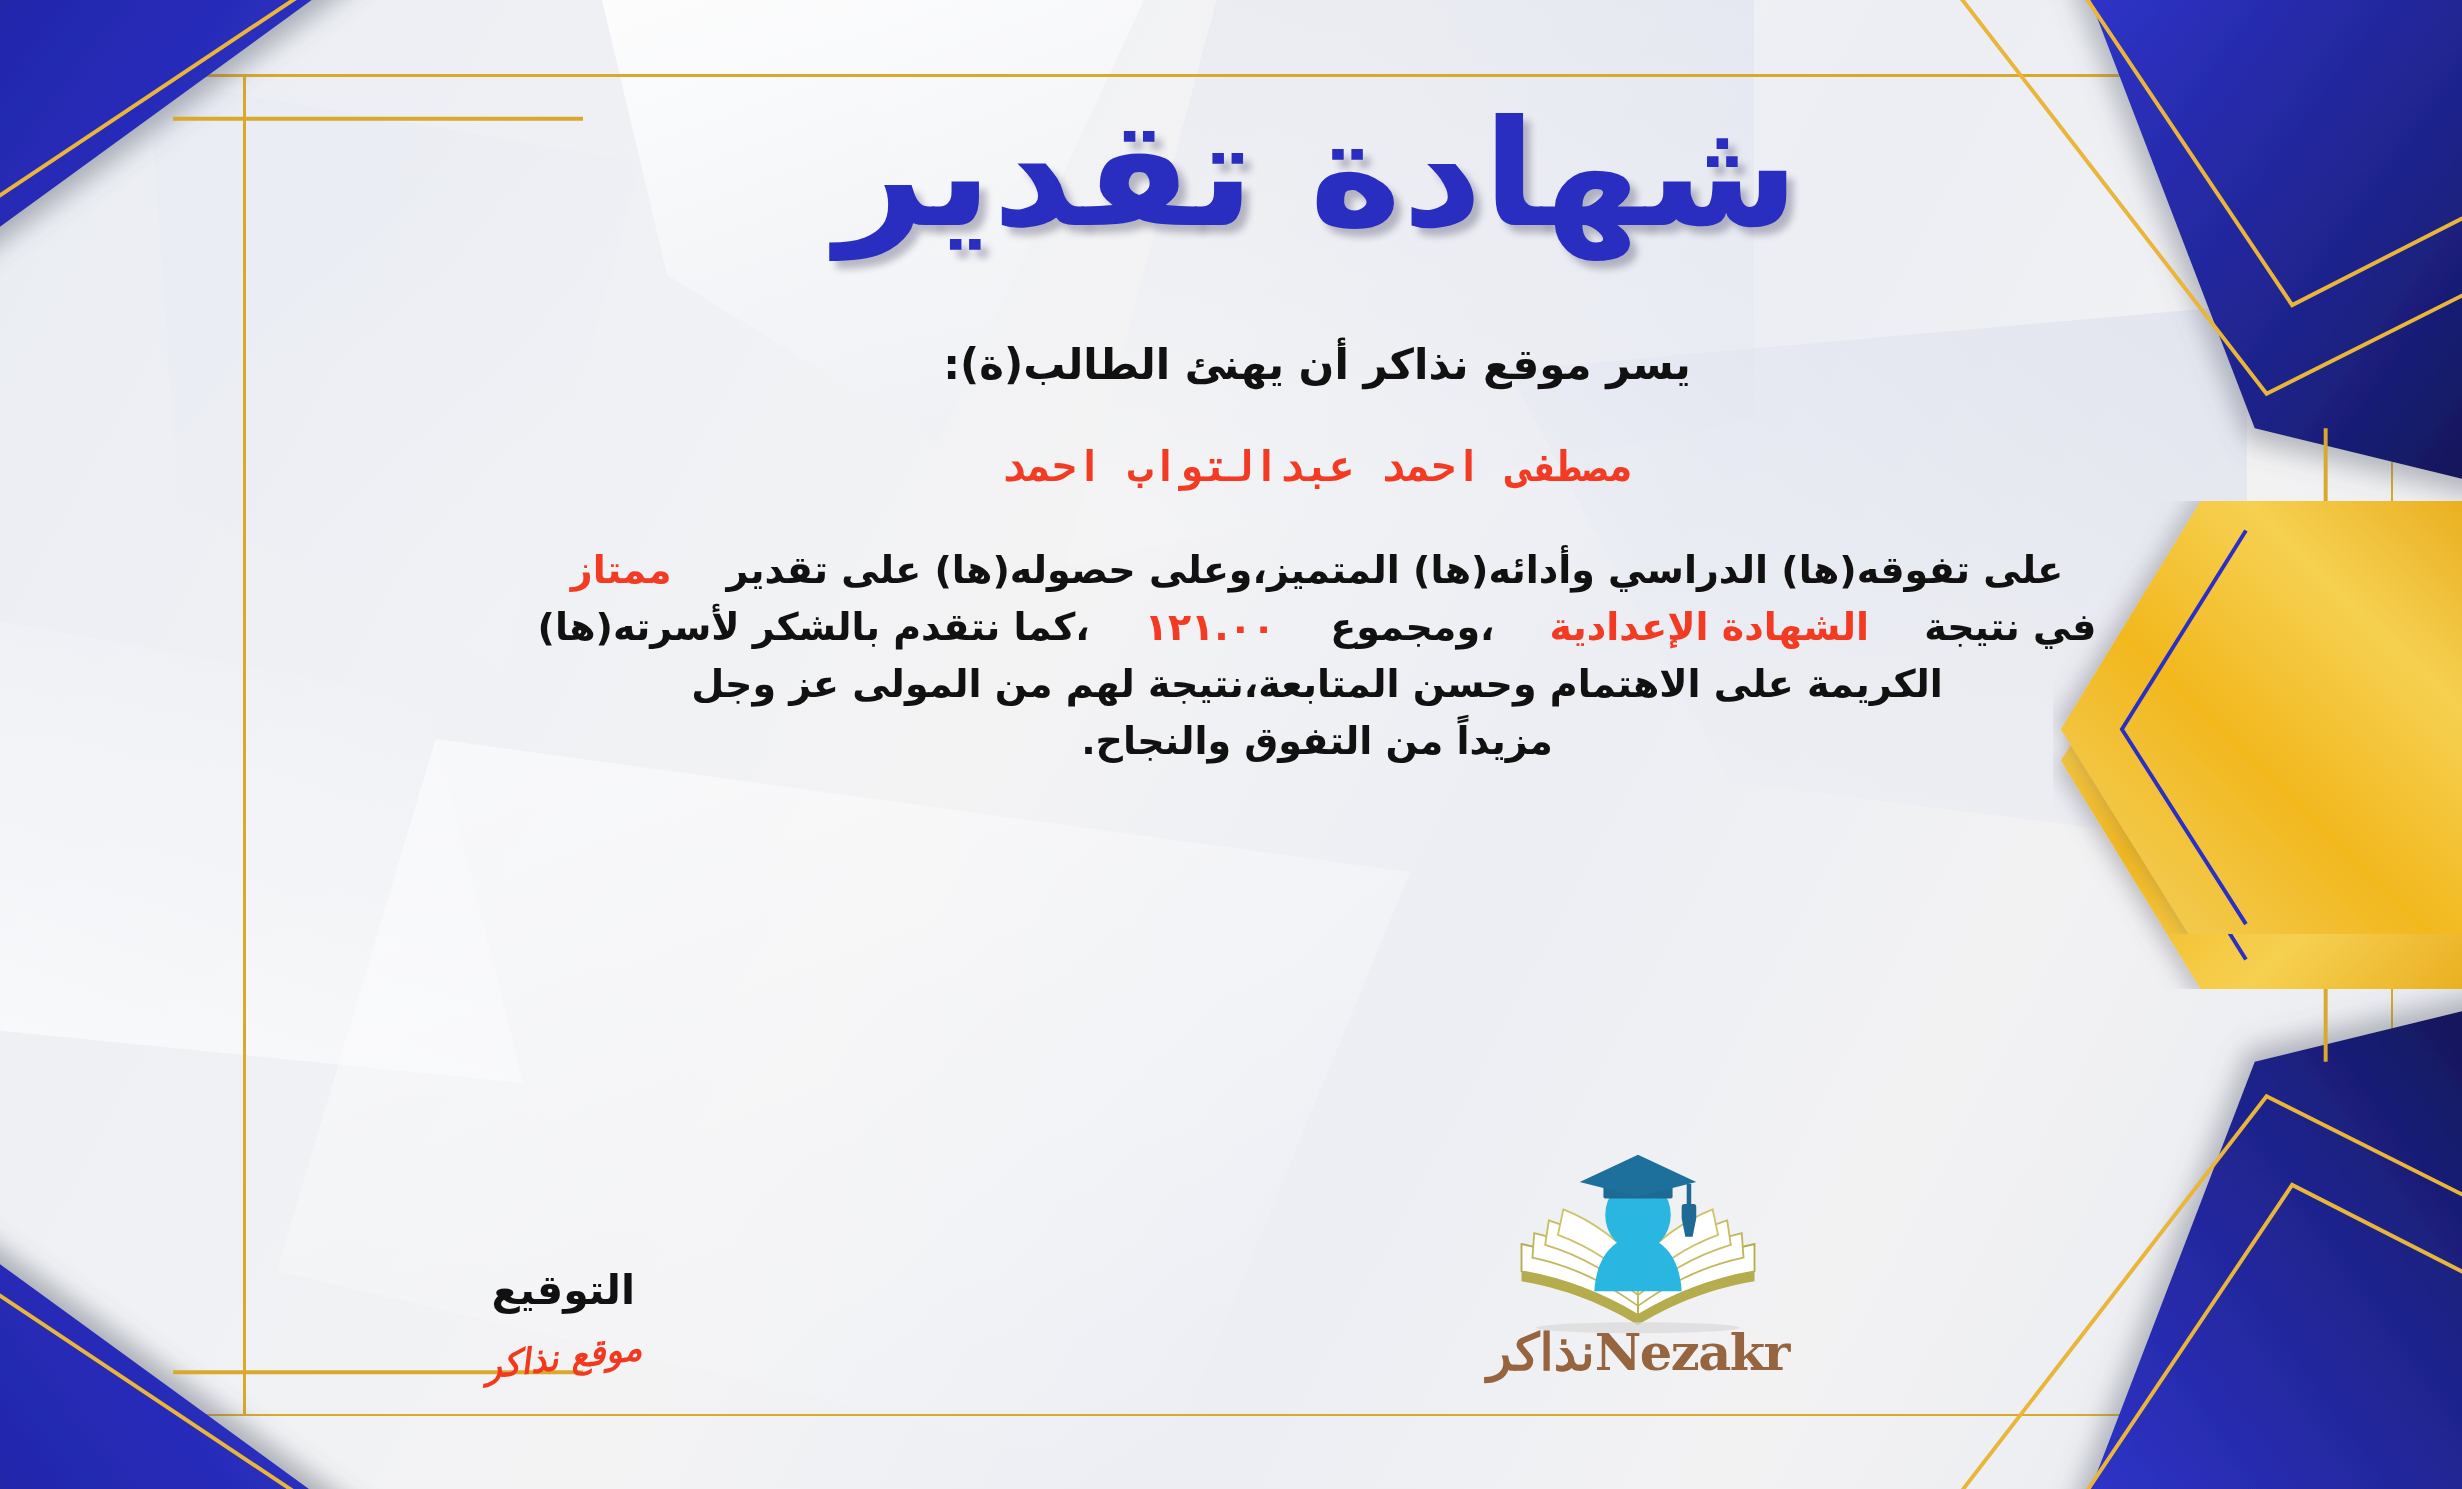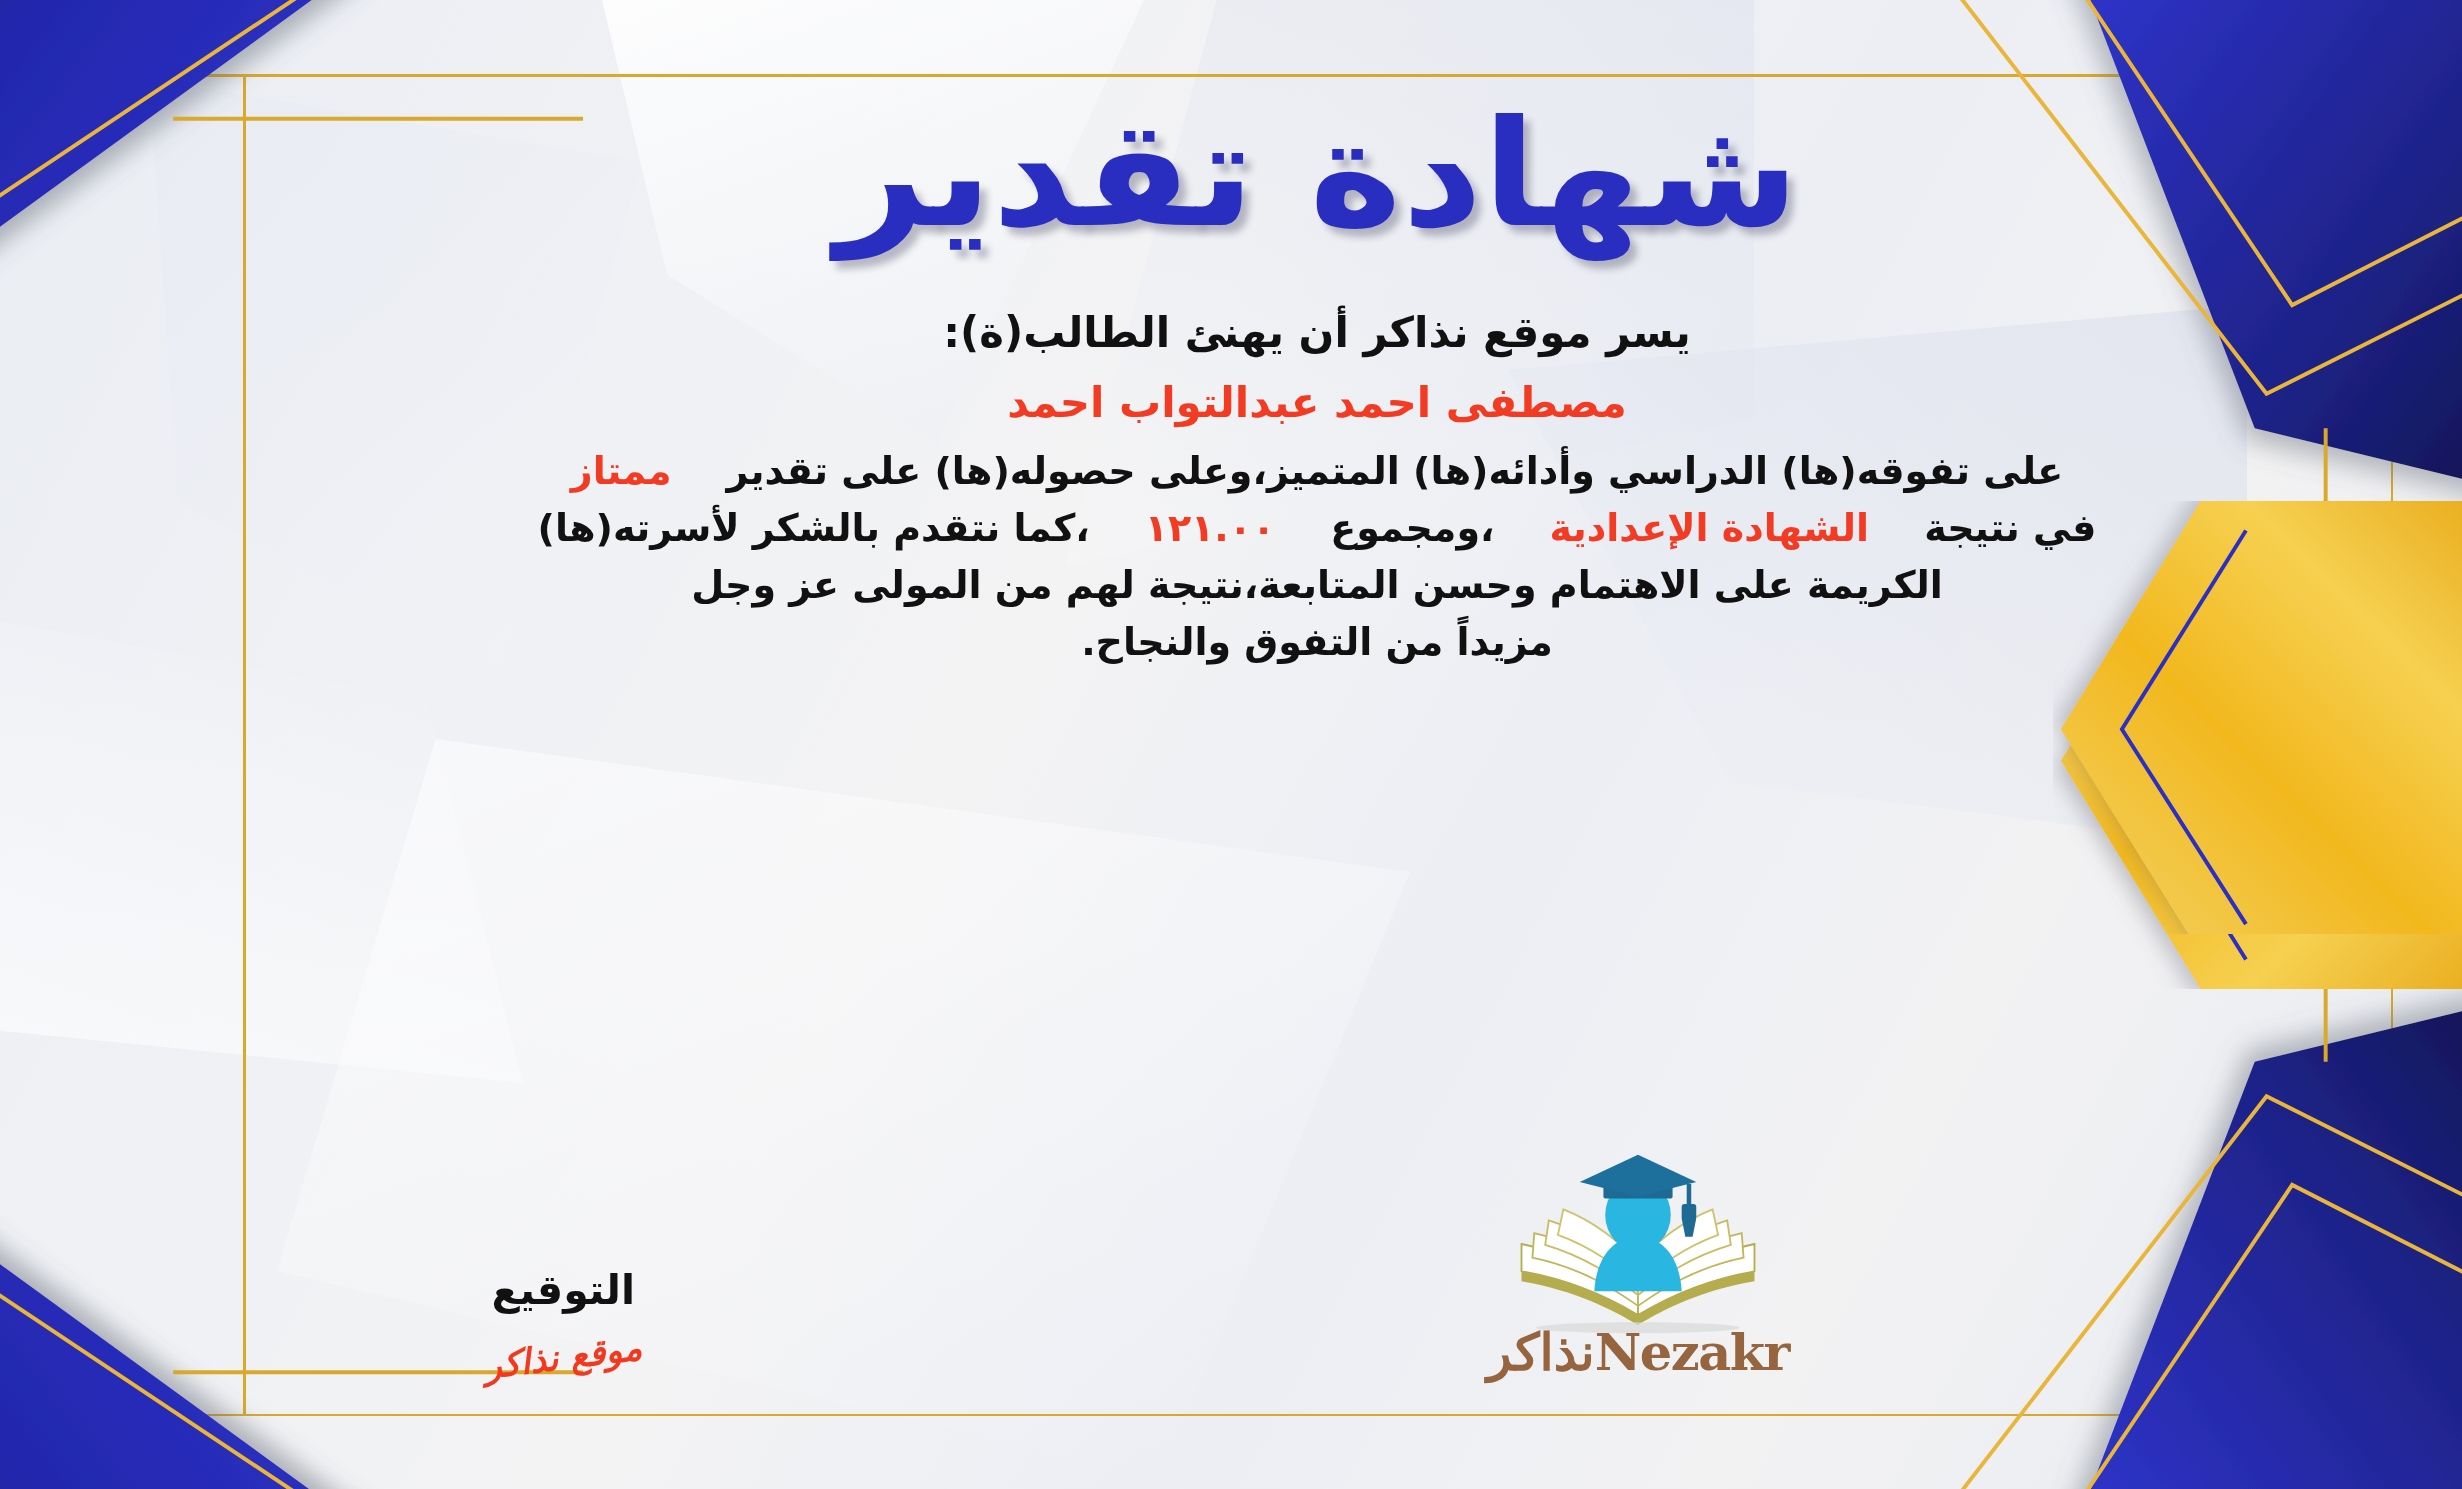--- a/index.html
+++ b/index.html
@@ -55,20 +55,21 @@
   .gold-chev{position:absolute;right:-34px;top:556px;width:443px;height:433px;pointer-events:none;}
   .gold-chev-2{position:absolute;right:-34px;bottom:556px;width:443px;height:433px;pointer-events:none;transform:scaleY(-1);}
 
   
   .content{
     position:absolute;
     left:424px;right:86px;top:79px;bottom:79px;
     display:flex;flex-direction:column;
     align-items:center;
     text-align:center;
+    gap:32px;
   }
 
   .title{
     margin-top:18.7px;
     font-family:"DejaVu Sans","Liberation Sans",sans-serif;
     font-size:148px;
     line-height:1.04;
     font-weight:700;
     color:#2a2ec0;
     letter-spacing:-3px;
@@ -84,20 +85,21 @@
     color:#111111;
     letter-spacing:-0.5px;
   }
 
   .student-name{
     margin-top:21.7px;
     font-size:42px;
     font-weight:700;
     color:#f23b22;
     letter-spacing:0px;
+    font-family:Liberation Mono, monospace;
   }
 
   .body-text{
     margin-top:16px;
     width:100%;
     font-size:38px;
     line-height:1.50;
     font-weight:600;
     color:#111111;
     text-align:justify;

